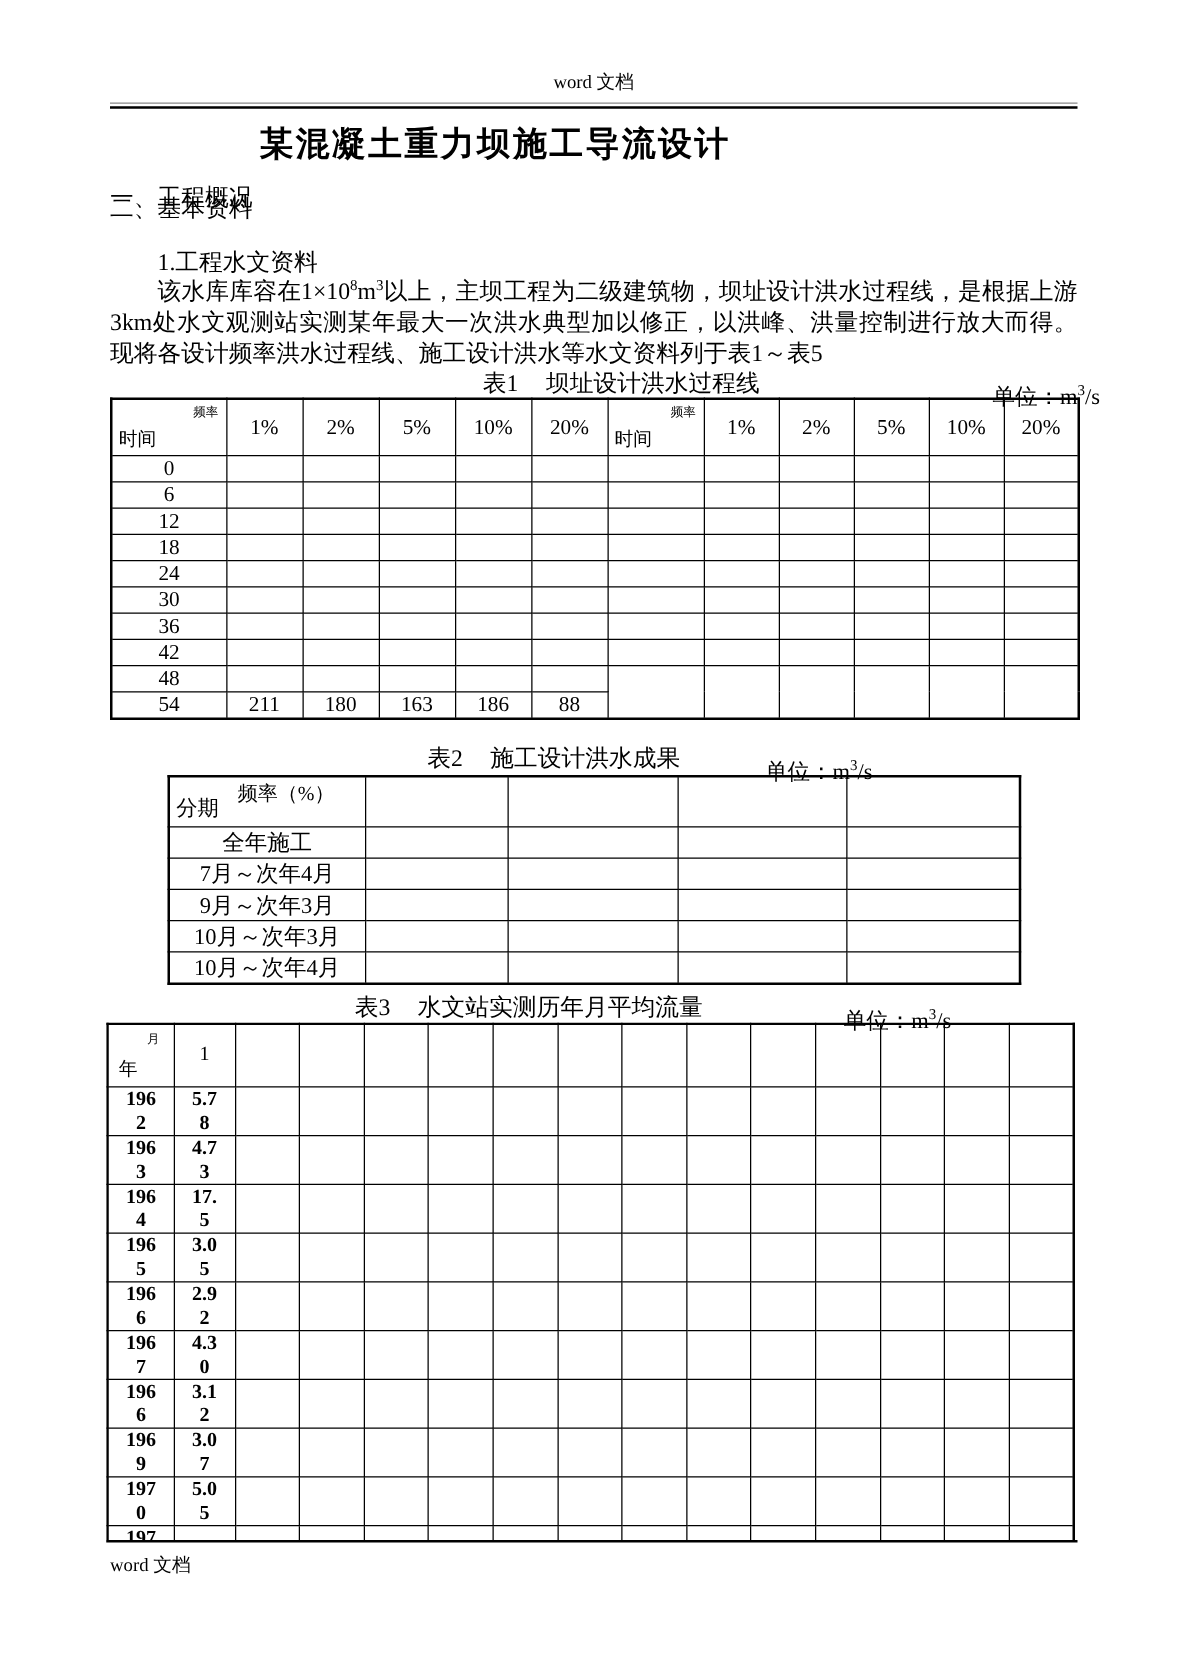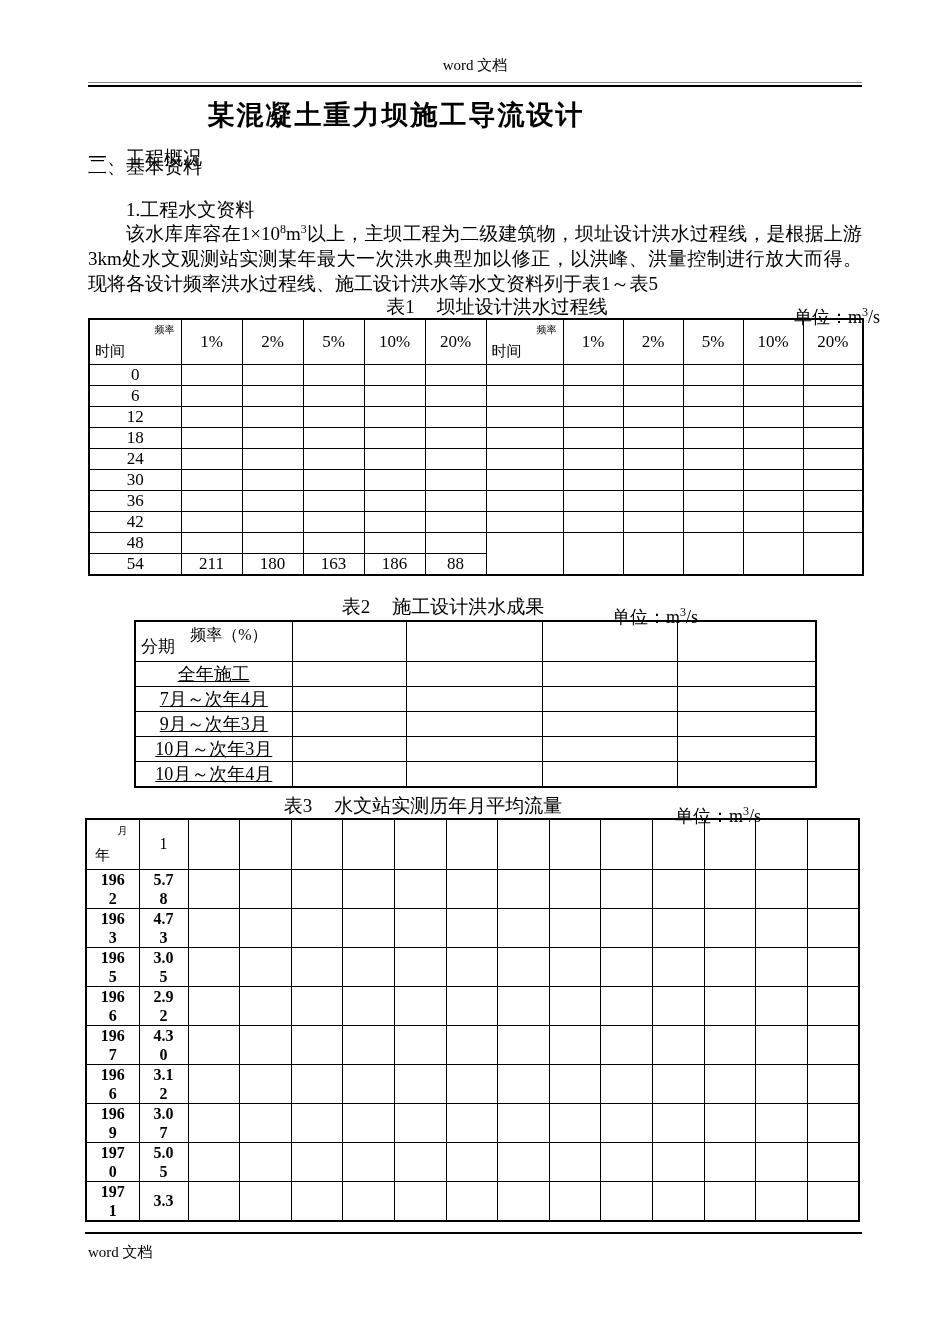--- a/index.html
+++ b/index.html
@@ -39,21 +39,21 @@
 
   table{border-collapse:collapse;table-layout:fixed;border:2px solid #000;}
   td,th{border:1px solid #000;padding:0;text-align:center;vertical-align:middle;
         font-weight:normal;overflow:hidden;}
 
   .t1{position:absolute;left:88px;top:318px;width:774px;font-size:17px;}
   .t1 tr{height:20px;}
   .t1 tr.hdr{height:45px;}
 
   .t2{position:absolute;left:134px;top:620px;width:682px;font-size:18px;}
-  .t2 tr{height:22px;text-decoration:underline;}
+  .t2 tr{height:22px;}
   .t2 tr.hdr{height:40px;}
 
   .t3wrap{position:absolute;left:85px;top:818px;width:777px;height:414px;
           overflow:hidden;border-bottom:2px solid #000;}
   .t3{width:775px;font-size:16px;}
   .t3 tr{height:38px;}
   .t3 tr.hdr{height:50px;}
   .t3 td{line-height:19px;}
   .wrap{display:inline-block;max-width:26px;word-break:break-all;line-height:19px;font-weight:bold;}
 
@@ -396,20 +396,37 @@
           <td></td>
           <td></td>
           <td></td>
           <td></td>
           <td></td>
           <td></td>
           <td></td>
           <td></td>
         </tr>
   <tr>
+          <td><span class="wrap">1964</span></td>
+          <td><span class="wrap">17.5</span></td>
+          <td></td>
+          <td></td>
+          <td></td>
+          <td></td>
+          <td></td>
+          <td></td>
+          <td></td>
+          <td></td>
+          <td></td>
+          <td></td>
+          <td></td>
+          <td></td>
+          <td></td>
+        </tr>
+  <tr>
           <td><span class="wrap">1965</span></td>
           <td><span class="wrap">3.05</span></td>
           <td></td>
           <td></td>
           <td></td>
           <td></td>
           <td></td>
           <td></td>
           <td></td>
           <td></td>

